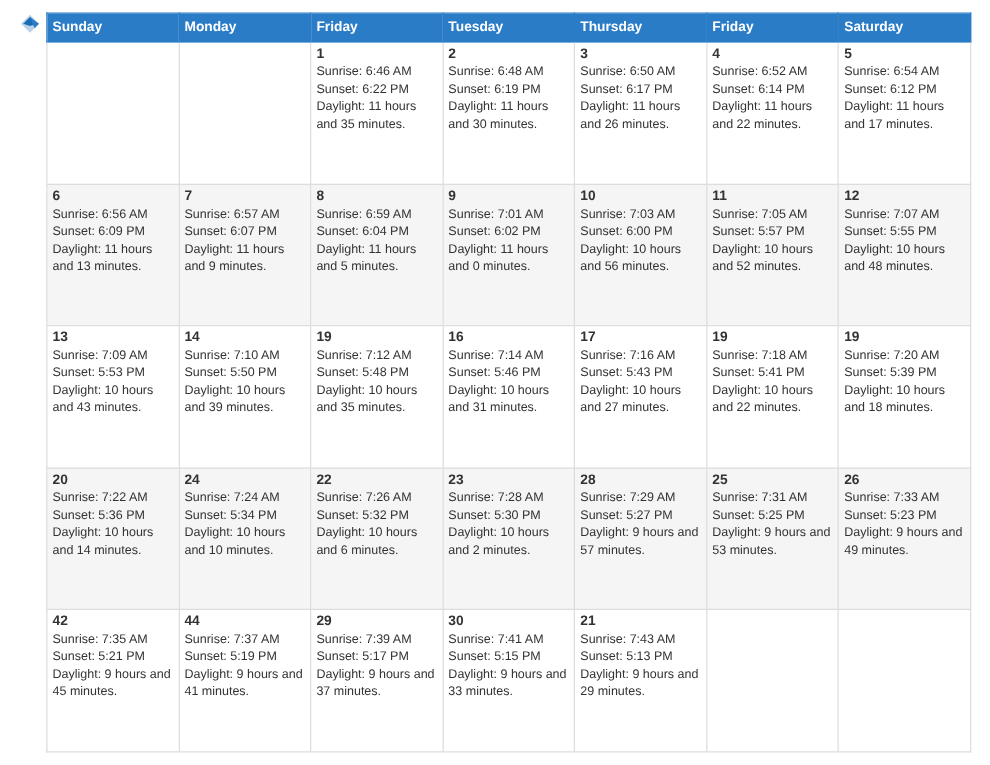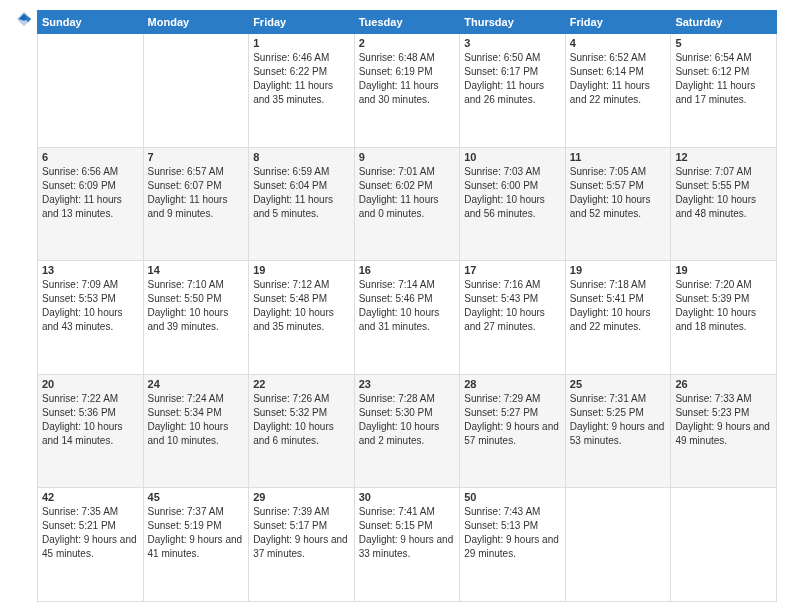--- a/index.html
+++ b/index.html
@@ -248,33 +248,33 @@
             <span class="day-number">26</span>
             <div class="day-info">Sunrise: 7:33 AM<br>Sunset: 5:23 PM<br>Daylight: 9 hours and 49 minutes.</div>
           </td>
         </tr>
         <tr>
           <td>
             <span class="day-number">42</span>
             <div class="day-info">Sunrise: 7:35 AM<br>Sunset: 5:21 PM<br>Daylight: 9 hours and 45 minutes.</div>
           </td>
           <td>
-            <span class="day-number">45</span>
+            <span class="day-number">44</span>
             <div class="day-info">Sunrise: 7:37 AM<br>Sunset: 5:19 PM<br>Daylight: 9 hours and 41 minutes.</div>
           </td>
           <td>
             <span class="day-number">29</span>
             <div class="day-info">Sunrise: 7:39 AM<br>Sunset: 5:17 PM<br>Daylight: 9 hours and 37 minutes.</div>
           </td>
           <td>
             <span class="day-number">30</span>
             <div class="day-info">Sunrise: 7:41 AM<br>Sunset: 5:15 PM<br>Daylight: 9 hours and 33 minutes.</div>
           </td>
           <td>
-            <span class="day-number">50</span>
+            <span class="day-number">21</span>
             <div class="day-info">Sunrise: 7:43 AM<br>Sunset: 5:13 PM<br>Daylight: 9 hours and 29 minutes.</div>
           </td>
           <td class="empty-cell"></td>
           <td class="empty-cell"></td>
         </tr>
       </tbody>
   </table>
 </div>
 
 </body></html>

